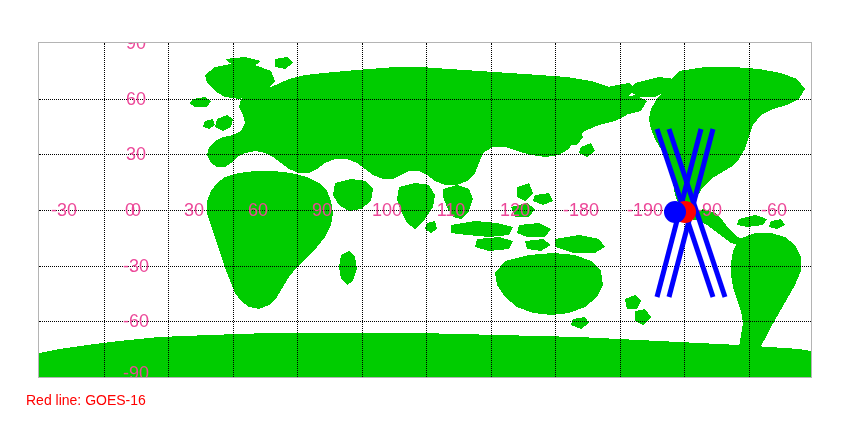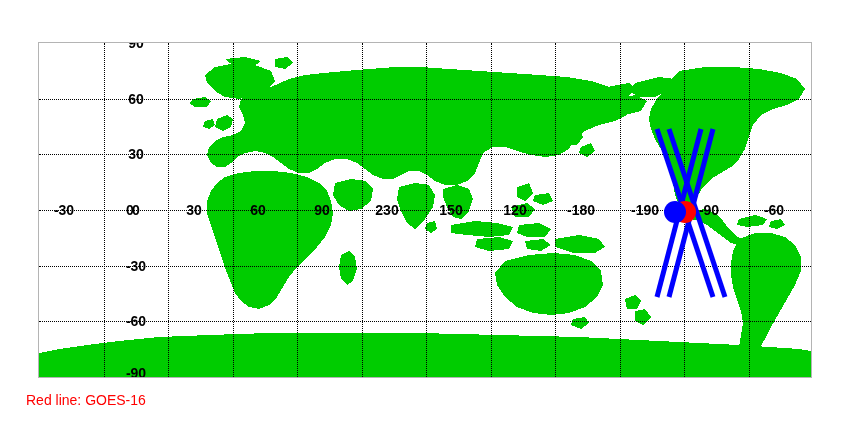--- a/index.html
+++ b/index.html
@@ -21,21 +21,21 @@
   #mapsvg{position:absolute;left:0;top:0;width:772px;height:334px;display:block;}
 
   
   .gridv,.gridh{position:absolute;pointer-events:none;}
   .gridv{width:0;border-left:1px dotted #000;top:0;bottom:0;}
   .gridh{height:0;border-top:1px dotted #000;left:0;right:0;}
 
   
   .lbl{
     position:absolute;
-    font-size:14px;font-weight:bold;color:#000000;
+    font-size:18px;font-weight:normal;color:#ec4899;
     font-family:"Liberation Sans",sans-serif;
     white-space:nowrap;line-height:1;
   }
   .lon-lbl{transform:translate(-50%,-50%);}
   .lat-lbl{transform:translate(-50%,-50%);}
 
   
   #legend{
     position:absolute;left:0;top:392px;width:850px;height:28px;
   }
@@ -141,22 +141,22 @@
     <div class="gridh" style="top:111.3px"></div>
     <div class="gridh" style="top:167px"></div>
     <div class="gridh" style="top:222.7px"></div>
     <div class="gridh" style="top:278.3px"></div>
 
     <div class="lbl lon-lbl" style="left:25px;top:167px">-30</div>
     <div class="lbl lon-lbl" style="left:91px;top:167px">0</div>
     <div class="lbl lon-lbl" style="left:155px;top:167px">30</div>
     <div class="lbl lon-lbl" style="left:219px;top:167px">60</div>
     <div class="lbl lon-lbl" style="left:283px;top:167px">90</div>
-    <div class="lbl lon-lbl" style="left:348px;top:167px">230</div>
-    <div class="lbl lon-lbl" style="left:412px;top:167px">150</div>
+    <div class="lbl lon-lbl" style="left:348px;top:167px">100</div>
+    <div class="lbl lon-lbl" style="left:412px;top:167px">110</div>
     <div class="lbl lon-lbl" style="left:476px;top:167px">120</div>
     <div class="lbl lon-lbl" style="left:542px;top:167px">-180</div>
     <div class="lbl lon-lbl" style="left:606px;top:167px">-190</div>
     <div class="lbl lon-lbl" style="left:670px;top:167px">-90</div>
     <div class="lbl lon-lbl" style="left:735px;top:167px">-60</div>
 
     <div class="lbl lat-lbl" style="left:97px;top:0px">90</div>
     <div class="lbl lat-lbl" style="left:97px;top:55.7px">60</div>
     <div class="lbl lat-lbl" style="left:97px;top:111.3px">30</div>
     <div class="lbl lat-lbl" style="left:97px;top:167px">0</div>

